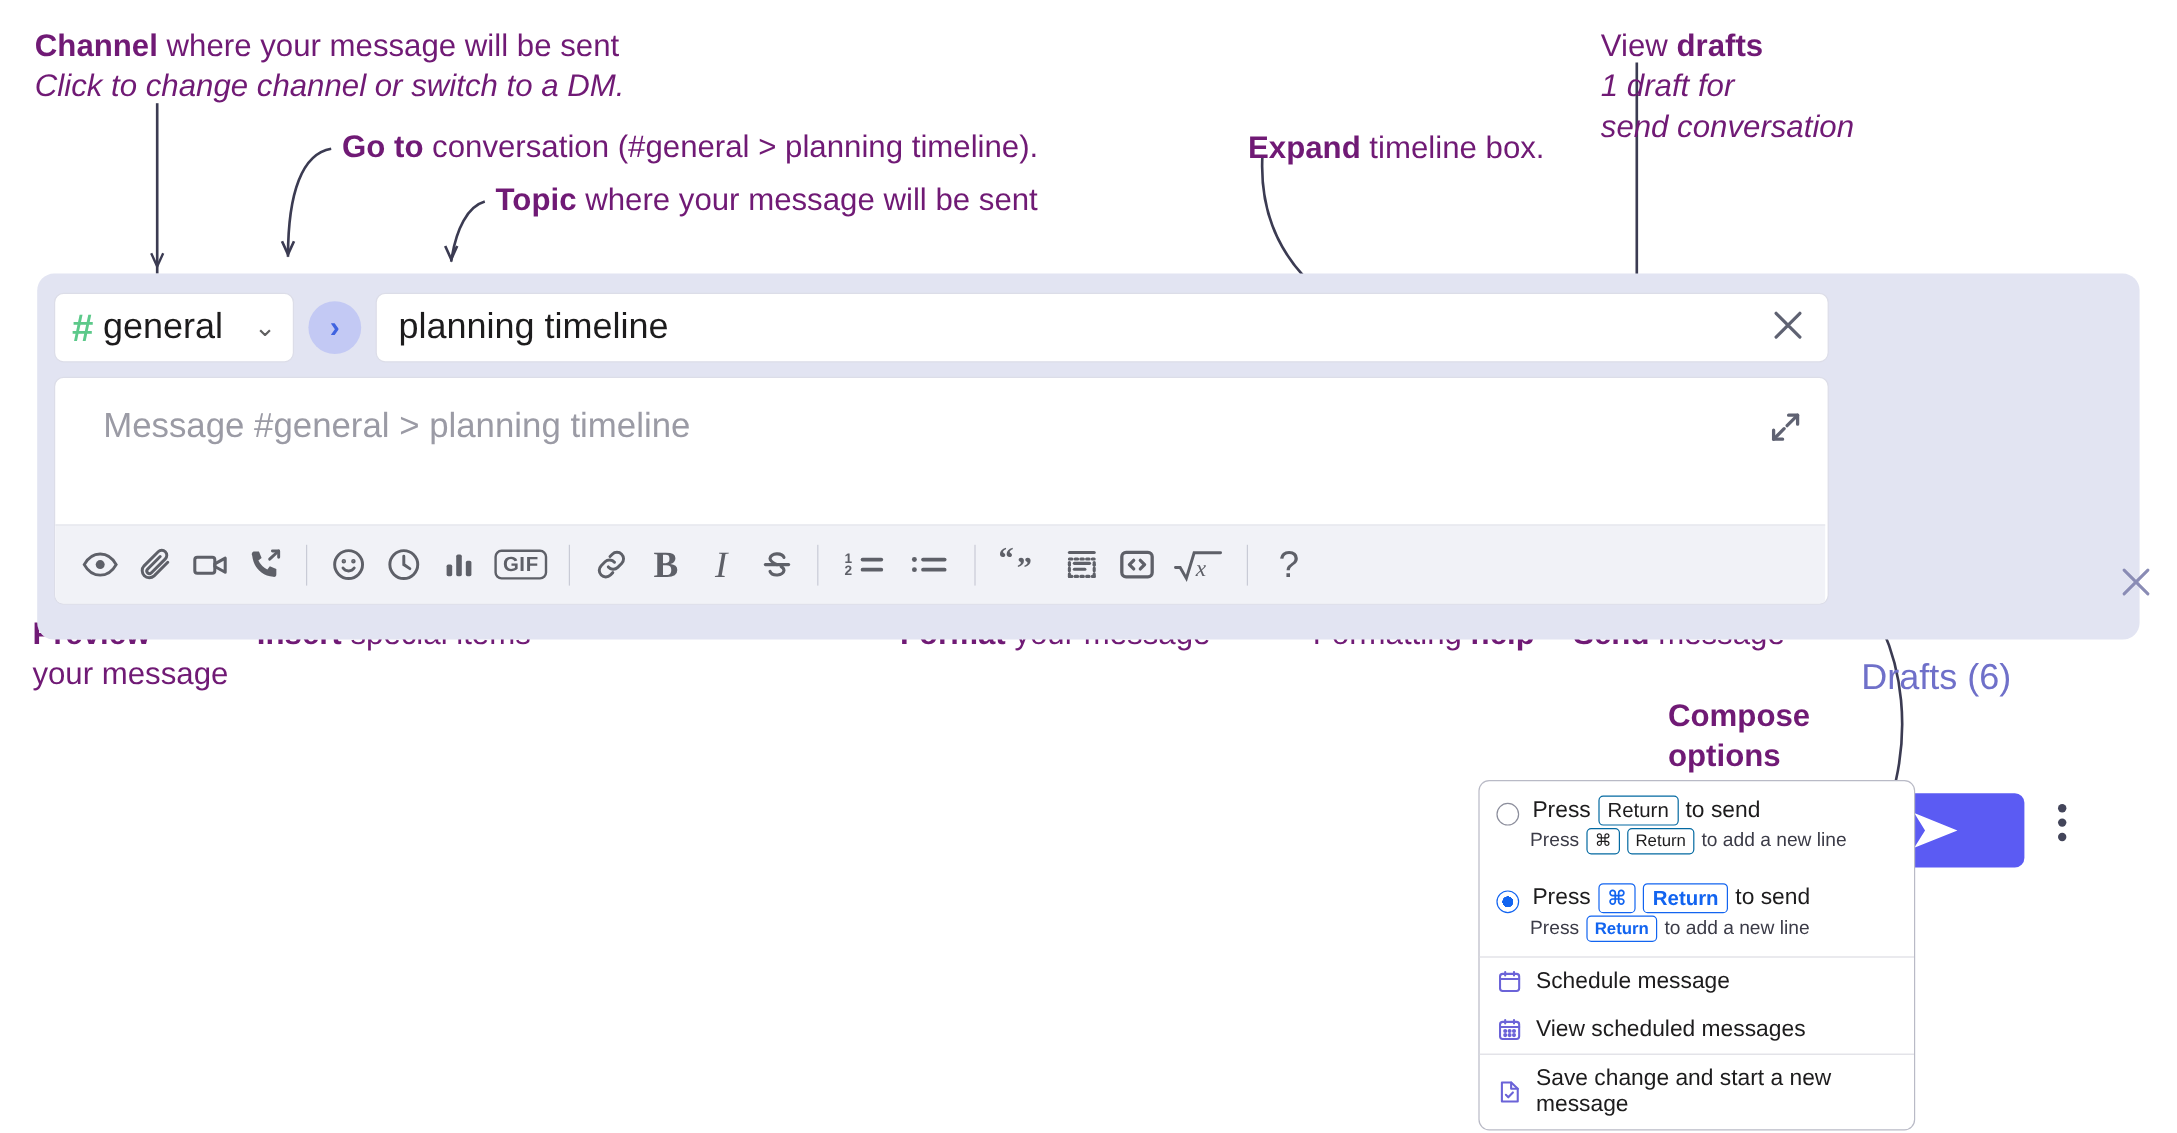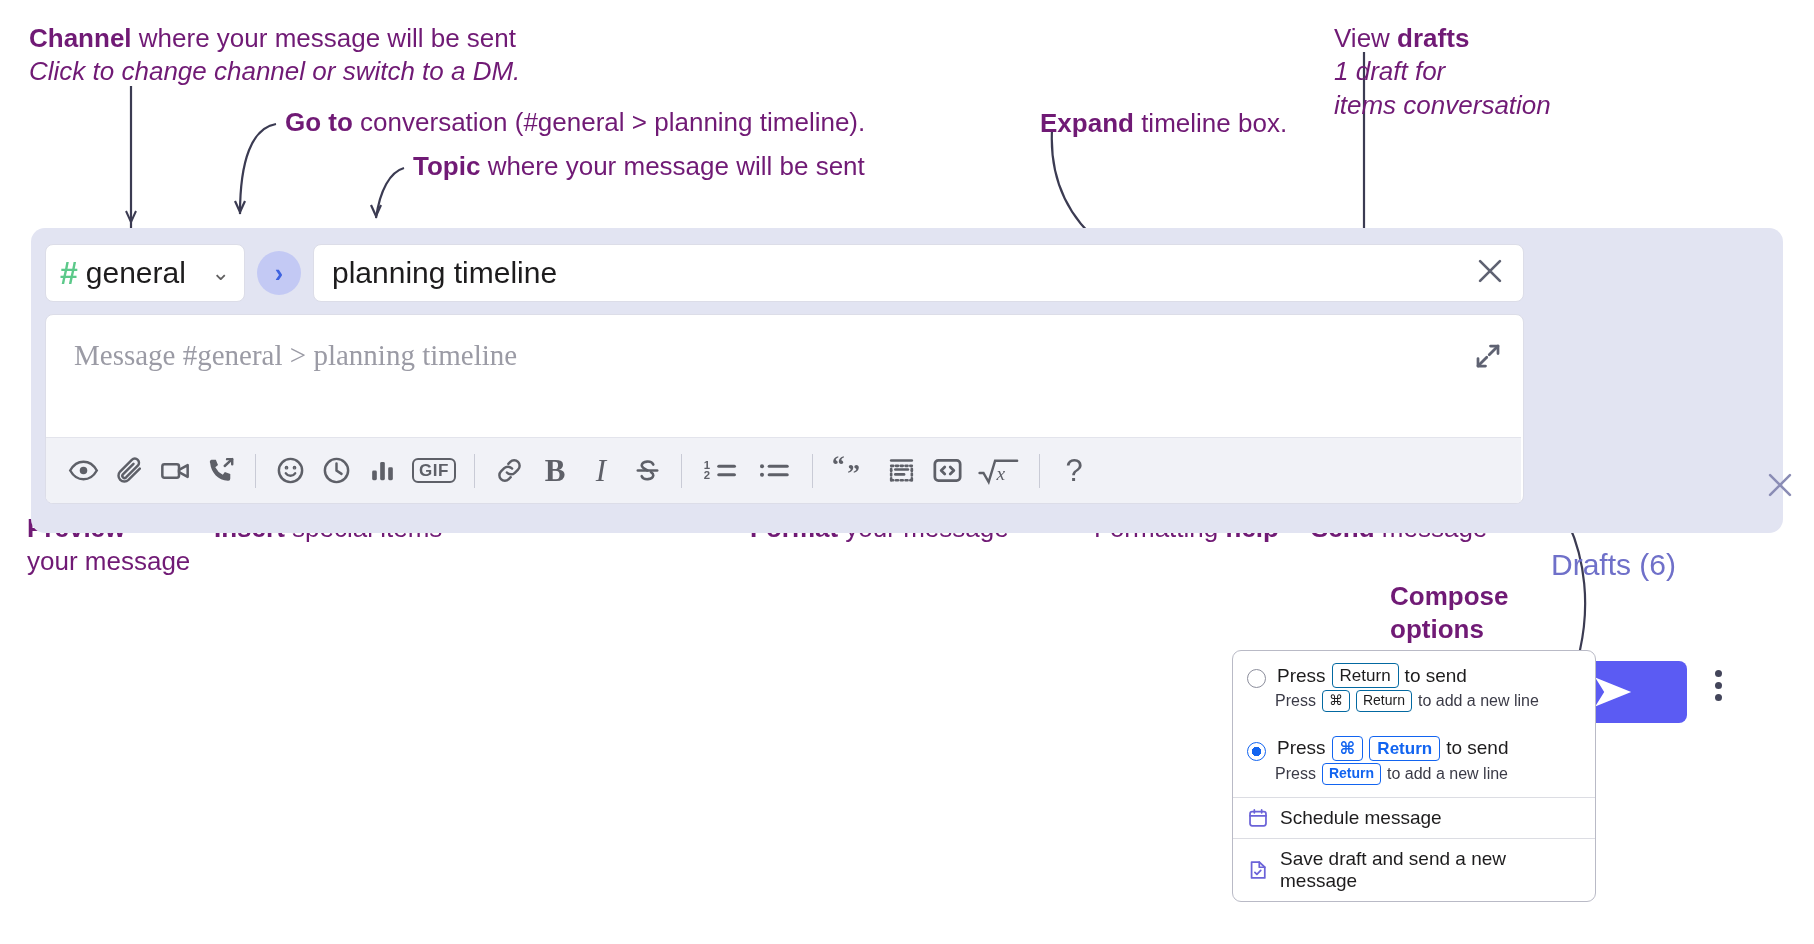--- a/index.html
+++ b/index.html
@@ -37,21 +37,21 @@
     flex:1;height:58px;background:#fff;border:1px solid #dcdde8;border-radius:8px;
     display:flex;align-items:center;padding:0 16px 0 18px;box-sizing:border-box;
   }
   .topic-val{font-size:30px;color:#1d1c1d;}
   .topic-x{margin-left:auto;color:#5f6272;}
 
   .msgbox{
     margin-top:10px;background:#fff;border:1px solid #dcdde8;border-radius:8px;
     height:190px;box-sizing:border-box;position:relative;overflow:hidden;
   }
-  .placeholder{position:absolute;left:28px;top:24px;font-size:29px;color:#9b9ba5;font-family:Liberation Serif, serif;}
+  .placeholder{position:absolute;left:40px;top:24px;font-size:29px;color:#9b9ba5;}
   .expand-ic{position:absolute;right:20px;top:26px;color:#5f6272;}
 
   .toolbar{
     position:absolute;left:0;right:2px;bottom:0;height:66px;background:#f1f2f7;
     border-top:1px solid #e3e4ec;display:flex;align-items:center;gap:0;padding:16px 14px;
     box-sizing:border-box;
   }
   .tb{width:46px;height:46px;display:flex;align-items:center;justify-content:center;color:#5e6068;}
   .tb svg{display:block;}
   .sep{width:1px;height:34px;background:#c9cbd6;margin:0 11px;}
@@ -149,21 +149,21 @@
   <b>Topic</b><span> where your message will be sent</span>
 </div>
 
 <div class="abs ann" style="left:1040px;top:107px;">
   <b>Expand</b><span> timeline box.</span>
 </div>
 
 <div class="abs ann" style="left:1334px;top:22px;">
   <div><span>View </span><b>drafts</b></div>
   <div class="ann-i">1 draft for</div>
-  <div class="ann-i">items conversation</div>
+  <div class="ann-i">send conversation</div>
 </div>
 
 <div class="abs ann" style="left:27px;top:512px;">
   <div><b>Preview</b></div>
   <div>your message</div>
 </div>
 
 <div class="abs ann" style="left:214px;top:512px;">
   <b>Insert</b><span> special items</span>
 </div>
@@ -406,26 +406,43 @@
     <span class="mi-ic">
       <svg width="22" height="22" viewBox="0 0 24 24" fill="none" stroke="currentColor" stroke-width="1.9" stroke-linecap="round">
           <rect x="3.3" y="5" width="17.4" height="15.5" rx="2.4"></rect>
           <path d="M3.3 9.6 H20.7"></path>
           <path d="M8 3.2 V6.4"></path>
           <path d="M16 3.2 V6.4"></path>
         </svg>
     </span>
     <span>Schedule message</span>
   </div>
+  <div class="mitem">
+    <span class="mi-ic">
+      <svg width="22" height="22" viewBox="0 0 24 24" fill="none" stroke="currentColor" stroke-width="1.9" stroke-linecap="round">
+          <rect x="3.3" y="5" width="17.4" height="15.5" rx="2.4"></rect>
+          <path d="M3.3 9.6 H20.7"></path>
+          <path d="M8 3.2 V6.4"></path>
+          <path d="M16 3.2 V6.4"></path>
+          <circle cx="8" cy="13.3" r=".9" fill="currentColor"></circle>
+          <circle cx="12" cy="13.3" r=".9" fill="currentColor"></circle>
+          <circle cx="16" cy="13.3" r=".9" fill="currentColor"></circle>
+          <circle cx="8" cy="17" r=".9" fill="currentColor"></circle>
+          <circle cx="12" cy="17" r=".9" fill="currentColor"></circle>
+          <circle cx="16" cy="17" r=".9" fill="currentColor"></circle>
+        </svg>
+    </span>
+    <span>View scheduled messages</span>
+  </div>
 
   <div class="mdiv"></div>
 
   <div class="mitem">
     <span class="mi-ic">
       <svg width="22" height="22" viewBox="0 0 24 24" fill="none" stroke="currentColor" stroke-width="1.9" stroke-linecap="round" stroke-linejoin="round">
           <path d="M5 3.4 h8.5 L19.4 9 v11.6 H5 Z"></path>
           <path d="M13.4 3.4 V9 H19.4"></path>
           <path d="M8.6 14.6 l2.2 2.2 l4.2-4.4"></path>
         </svg>
     </span>
-    <span>Save draft and send a new message</span>
+    <span>Save change and start a new message</span>
   </div>
 </div>
 
 </body></html>

